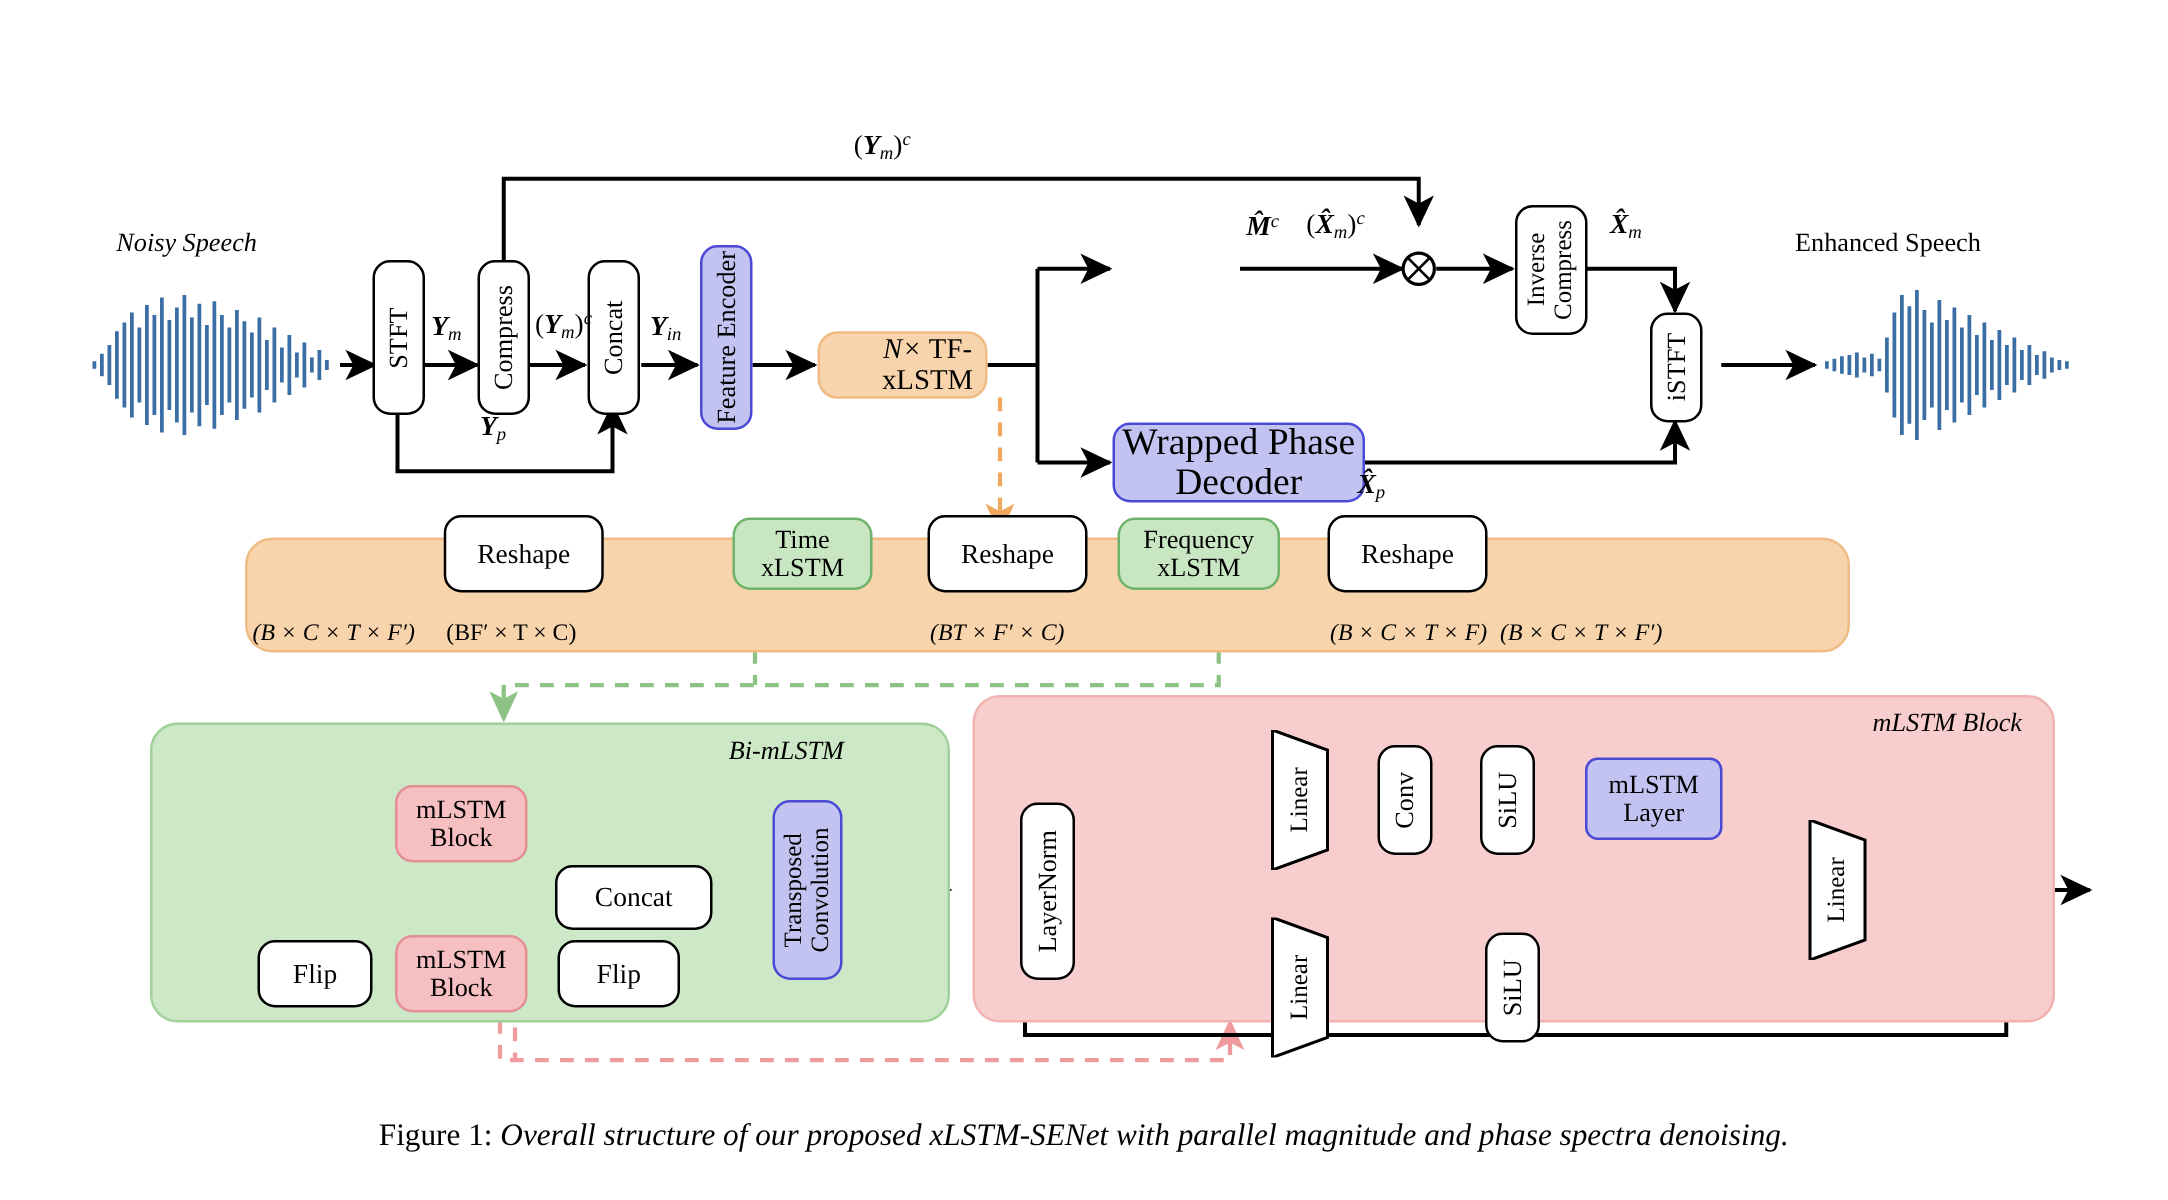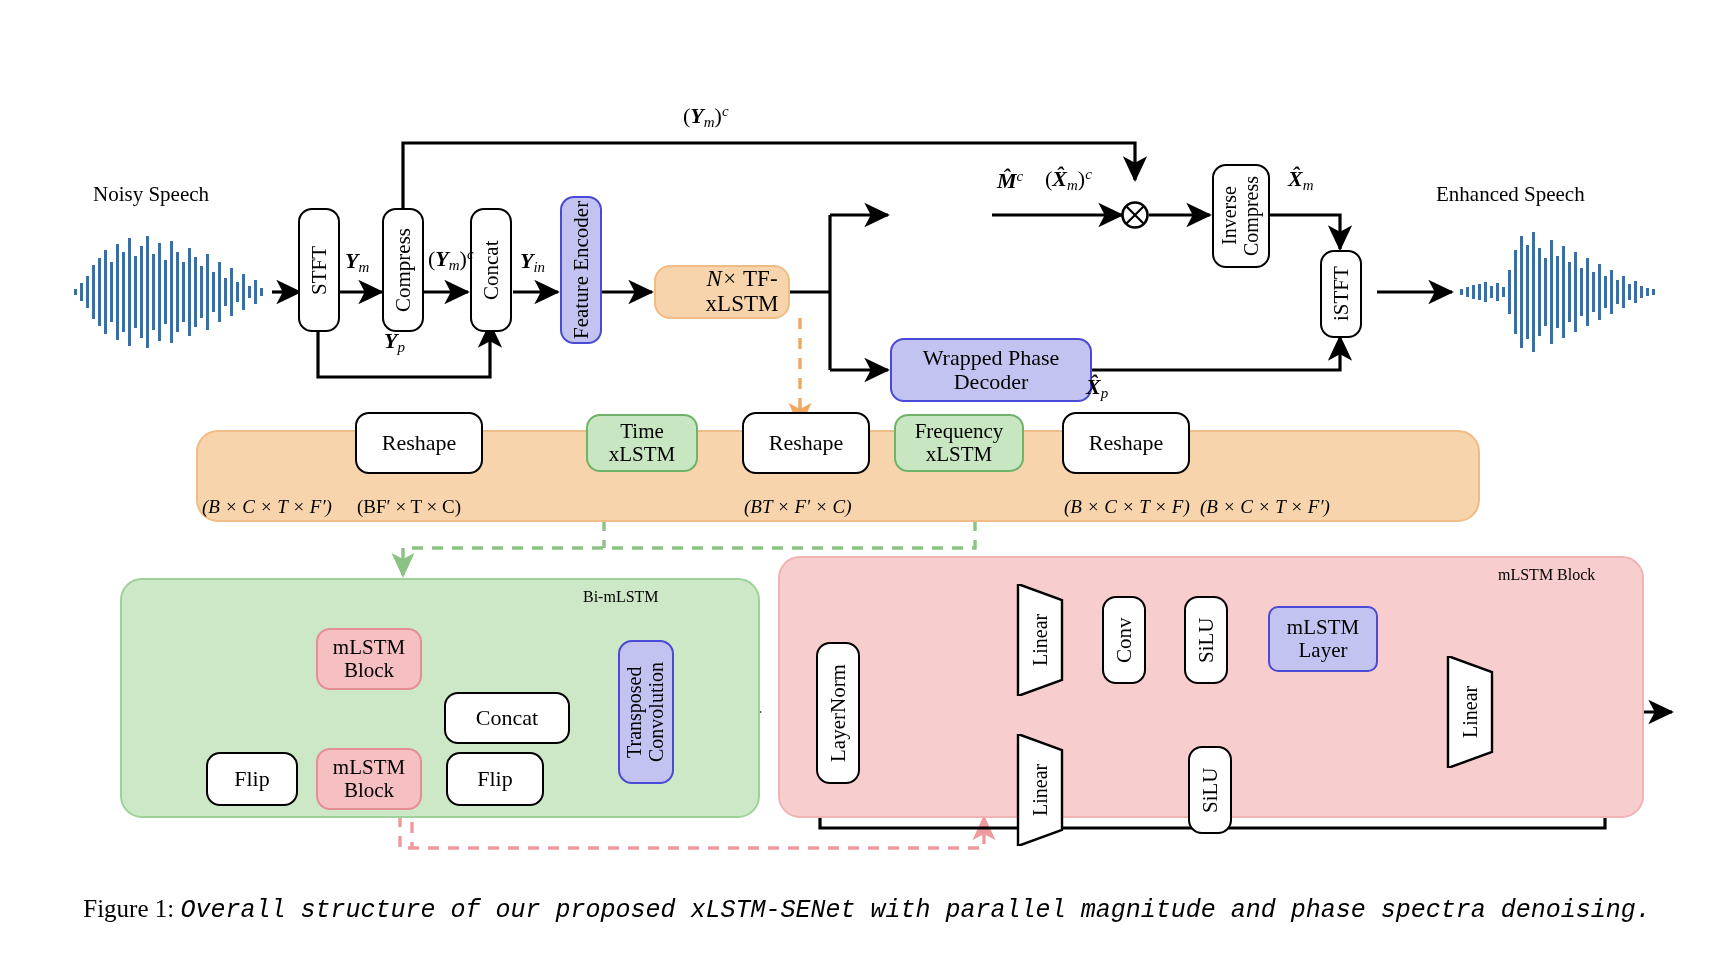--- a/index.html
+++ b/index.html
@@ -20,27 +20,27 @@
            white-space:nowrap;}
   .bi{font-weight:bold;font-style:italic;}
   .sub{font-size:.68em;vertical-align:-0.28em;font-style:italic;}
   .sup{font-size:.68em;vertical-align:0.45em;font-style:italic;}
 
   .groupbox{position:absolute;box-sizing:border-box;border-radius:22px;}
   .group-orange{background:#f7d4ab;border:2px solid #f0bc85;}
   .group-green{background:#cde8c6;border:2px solid #9fd199;}
   .group-pink{background:#f7cecd;border:2px solid #f0b3b2;}
 
-  .grouptitle{position:absolute;font-size:16px;}
+  .grouptitle{position:absolute;font-size:21px;font-style:italic;}
 
   .waveword{position:absolute;font-size:21px;white-space:nowrap;}
 
   .caption{position:absolute;left:0;width:1734px;text-align:center;font-size:25px;}
   .caption .cw{font-weight:normal;margin-top:40px;}
-  .caption .ci{font-style:italic;font-family:Liberation Mono, monospace;}
+  .caption .ci{font-style:italic;}
 
   .trapz{position:absolute;}
   .trapz .tlabel{position:absolute;writing-mode:vertical-rl;transform:rotate(180deg);
         left:0;top:0;width:100%;height:100%;display:flex;align-items:center;
         justify-content:center;font-size:20px;}
 </style>
 </head>
 <body>
 
 <div class="stage">
@@ -240,21 +240,21 @@
 </svg>
 
 <div class="groupbox group-orange" style="left:196px;top:430px;width:1284px;height:92px;"></div>
 
 <div class="groupbox group-green" style="left:120px;top:578px;width:640px;height:240px;"></div>
 <div class="grouptitle" style="left:583px;top:588px;">Bi-mLSTM</div>
 
 <div class="groupbox group-pink" style="left:778px;top:556px;width:866px;height:262px;"></div>
 <div class="grouptitle" style="left:1498px;top:566px;">mLSTM Block</div>
 
-<div class="waveword" style="left:93px;top:182px;">Noisy Speech</div>
+<div class="waveword" style="left:93px;top:182px;font-style:italic;">Noisy Speech</div>
 <div class="waveword" style="left:1436px;top:182px;">Enhanced Speech</div>
 
 <div class="node v" style="left:298px;top:208px;width:42px;height:124px;font-size:21px;">
   <span>STFT</span>
 </div>
 
 <div class="node v" style="left:382px;top:208px;width:42px;height:124px;font-size:21px;">
   <span>Compress</span>
 </div>
 
@@ -266,21 +266,21 @@
   <span>Feature Encoder</span>
 </div>
 
 <div class="node" style="left:654px;top:265px;width:136px;height:54px;font-size:23px;background:#f7d4ab;border-color:#f0bc85;border-width:2px;border-radius:16px;padding-left:40px;">
   <span>
     <i style="font-family:'Liberation Serif',serif;font-style:italic;">N×</i>&nbsp;<span>TF-xLSTM</span>
   </span>
 </div>
 
 
-<div class="node purple" style="left:890px;top:338px;width:202px;height:64px;font-size:22px;flex-direction:column;">
+<div class="node purple" style="left:890px;top:338px;width:202px;height:64px;font-size:30px;flex-direction:column;">
   <span>Wrapped Phase</span>
   <span>Decoder</span>
 </div>
 
 <div class="node v" style="left:1212px;top:164px;width:58px;height:104px;font-size:20px;">
   <span style="text-align:center;">
     <span>Inverse</span><br>
     <span>Compress</span>
   </span>
 </div>

